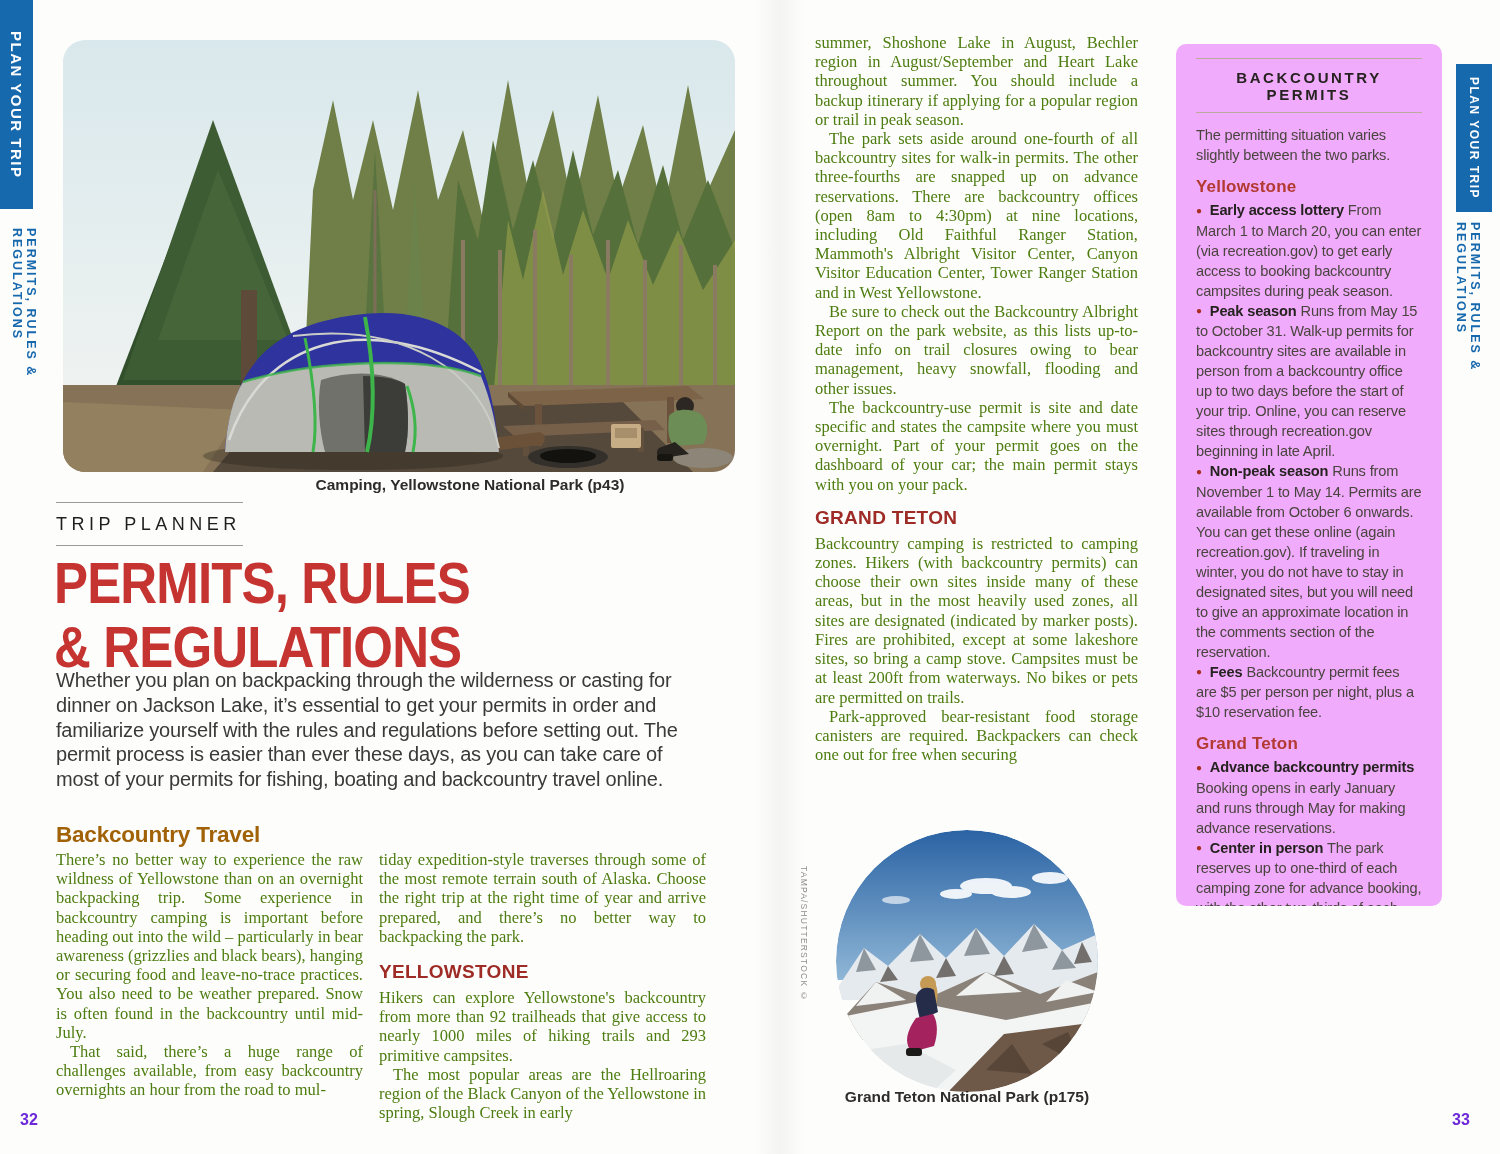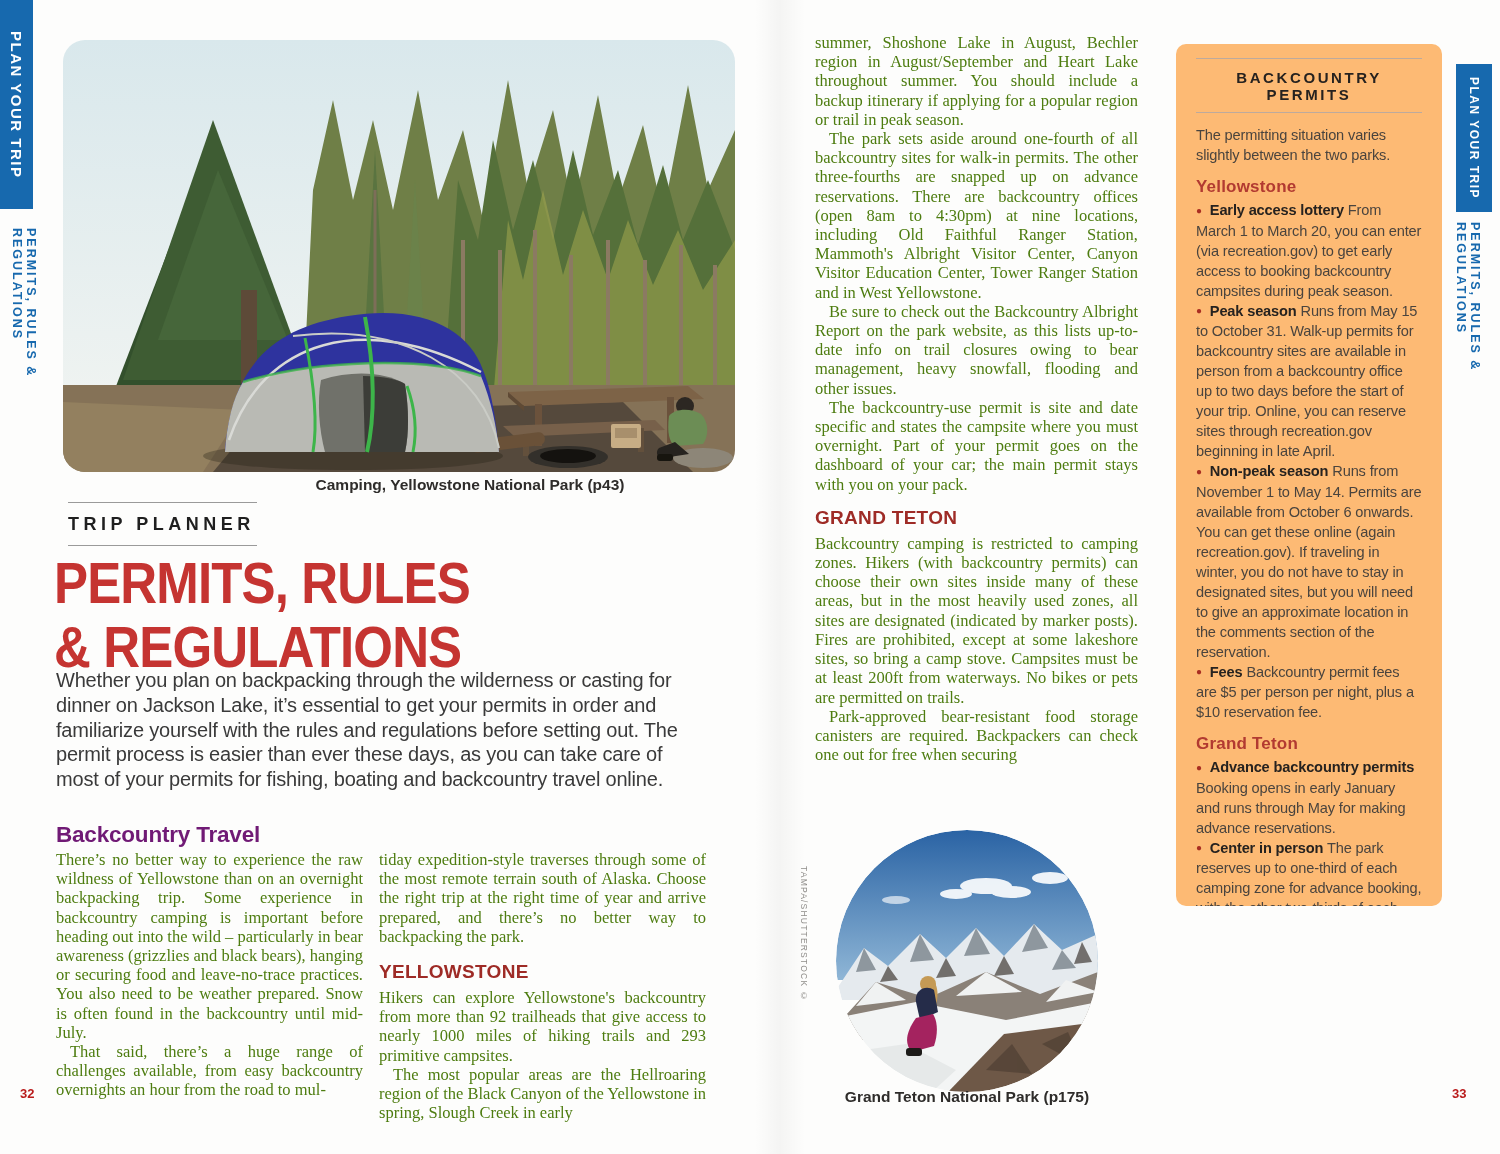--- a/index.html
+++ b/index.html
@@ -28,49 +28,49 @@
   .photo svg { display:block; }
   .credit { position:absolute; font-size:8.5px; letter-spacing:1.2px; color:#8f8d8a; }
   .credit-circle { left:799px; top:866px; }
 
   .caption { font-weight:bold; font-size:15.5px; color:#2e2c2a; }
   .caption-left { position:absolute; left:260px; top:476px; width:420px; text-align:center; }
   .caption-right { position:absolute; left:826px; top:1088px; width:282px; text-align:center; }
 
   .kicker { position:absolute; left:56px; top:502px; display:inline-block;
             border-top:1.5px solid #9a9a9a; border-bottom:1.5px solid #9a9a9a;
-            padding:11px 2px 10px 0; font-size:18px; font-weight:bold; letter-spacing:4.5px; color:#1f1f1f;margin-left:12px; }
+            padding:11px 2px 10px 0; font-size:18px; font-weight:normal; letter-spacing:4.5px; color:#1f1f1f; }
   .title { position:absolute; left:54px; top:551px; margin:0; color:#c53431;
            font-size:58px; line-height:64px; font-weight:bold; letter-spacing:-1px;
            transform:scaleX(.88); transform-origin:left top; white-space:nowrap; }
   .intro { position:absolute; left:56px; top:668px; width:652px; margin:0;
            font-size:20px; line-height:24.8px; color:#3a3a3a; letter-spacing:-0.2px; }
 
   .sec-heading { position:absolute; left:56px; top:822px; margin:0; font-size:22.5px;
-                 font-weight:bold; color:#701a75; letter-spacing:-0.2px; }
+                 font-weight:bold; color:#a16207; letter-spacing:-0.2px; }
 
   .serif p { margin:0; font-family:"Liberation Serif","DejaVu Serif",serif;
              font-size:16.5px; line-height:19.2px; color:#4d7c0f; text-align:justify; }
   .serif p.ind { text-indent:14px; }
   .cols { position:absolute; left:56px; top:850px; width:650px; display:flex; gap:16px; }
   .cols .c1 { width:307px; }
   .cols .c2 { width:327px; }
   .red-heading { margin:13px 0 5px 0; font-size:19px; font-weight:bold; color:#9e2b26; letter-spacing:0.3px; }
   .cols .red-heading { margin-top:15px; }
 
-  .pagenum { position:absolute; font-size:13px; font-weight:bold; color:#b91c1c; }
+  .pagenum { position:absolute; font-size:16px; font-weight:bold; color:#6d28d9;margin-top:25px; }
   .pn-left { left:20px; top:1086px; }
   .pn-right { left:1452px; top:1086px; }
 
   
   .maincol { position:absolute; left:815px; top:33px; width:323px; }
 
   
   .sidebar { position:absolute; left:1176px; top:44px; width:266px; height:862px;
-             background:#fdba74; border-radius:10px; padding:14px 20px; box-sizing:border-box;
+             background:#f0abfc; border-radius:10px; padding:14px 20px; box-sizing:border-box;
              overflow:hidden; color:#4a443e; }
   .sb-title { border-top:1px solid #bda violet; border-top:1px solid #bdaa9d; border-bottom:1px solid #bdaa9d;
               text-align:center; font-size:15px; font-weight:bold; letter-spacing:2.6px;
               color:#26221f; padding:10px 0 9px; margin-bottom:12px; }
   .sidebar p { margin:0; font-size:14.6px; line-height:20px; letter-spacing:-0.15px; }
   .sb-intro { margin-bottom:4px; }
   .sb-h { margin:12px 0 3px 0; font-size:17px; font-weight:bold; color:#b23a31; letter-spacing:0.2px; }
   .dot { color:#a92e22; font-size:10px; vertical-align:1.5px; margin-right:4px; }
   .sb-b { font-weight:bold; color:#26221f; }
 

